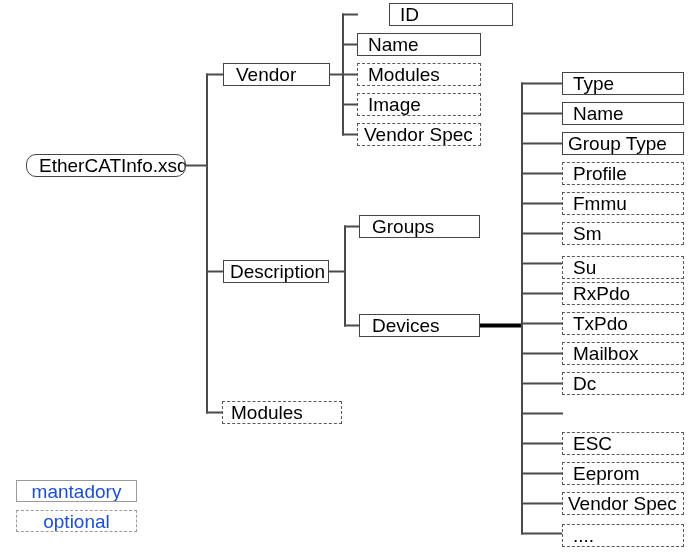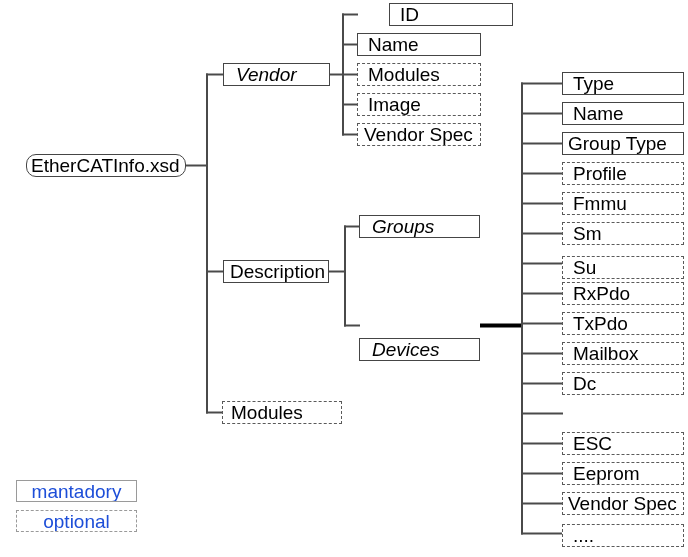--- a/index.html
+++ b/index.html
@@ -14,24 +14,24 @@
   .ln{stroke:#4a4a4a;stroke-width:2;stroke-linecap:square;}
   .ln-thick{stroke:#000000;stroke-width:4;stroke-linecap:butt;}
   .box{
     position:absolute;height:23px;box-sizing:border-box;
     display:flex;align-items:center;
     padding-left:8px;white-space:nowrap;overflow:hidden;
     font-size:19px;line-height:1;color:#000000;background:#ffffff;
   }
   .solid{border:1.5px solid #454545;}
   .dashed{border:1.5px dashed #5a5a5a;}
-  .pad4{padding-left:4px;border-radius:10px;}
+  .pad4{padding-left:12px;border-radius:10px;}
   .pad5{padding-left:5px;}
   .pad10{padding-left:10px;}
-  .pad12{padding-left:12px;font-style:italic;}
+  .pad12{padding-left:12px;}
   .legendbox{
     position:absolute;height:22px;box-sizing:border-box;
     display:flex;align-items:center;justify-content:center;
     font-size:19px;line-height:1;color:#1d4ed8;background:#ffffff;
     white-space:nowrap;overflow:hidden;
   }
   .legend-solid{border:1.5px solid #9a9a9a;}
   .legend-dashed{border:1.5px dashed #9a9a9a;}
 </style>
 </head>
@@ -90,21 +90,21 @@
   <div class="box solid" style="left:223px;top:260px;width:106px;padding-left:6px;">Description</div>
   <div class="box dashed" style="left:222px;top:401px;width:120px;">Modules</div>
 
   <div class="box solid pad10" style="left:357px;top:3px;width:124px;margin-left:32px;">ID</div>
   <div class="box solid pad10" style="left:357px;top:33px;width:124px;">Name</div>
   <div class="box dashed pad10" style="left:357px;top:63px;width:124px;">Modules</div>
   <div class="box dashed pad10" style="left:357px;top:93px;width:124px;">Image</div>
   <div class="box dashed" style="left:357px;top:123px;width:124px;padding-left:6px;">Vendor Spec</div>
 
   <div class="box solid pad12" style="left:359px;top:215px;width:121px;">Groups</div>
-  <div class="box solid pad12" style="left:359px;top:314px;width:121px;margin-top:24px;">Devices</div>
+  <div class="box solid pad12" style="left:359px;top:314px;width:121px;">Devices</div>
 
   <div class="box solid pad10" style="left:562px;top:72px;width:122px;">Type</div>
   <div class="box solid pad10" style="left:562px;top:102px;width:122px;">Name</div>
   <div class="box solid pad5" style="left:562px;top:132px;width:122px;">Group Type</div>
   <div class="box dashed pad10" style="left:562px;top:162px;width:122px;">Profile</div>
   <div class="box dashed pad10" style="left:562px;top:192px;width:122px;">Fmmu</div>
   <div class="box dashed pad10" style="left:562px;top:222px;width:122px;">Sm</div>
   <div class="box dashed pad10" style="left:562px;top:256px;width:122px;">Su</div>
   <div class="box dashed pad10" style="left:562px;top:282px;width:122px;">RxPdo</div>
   <div class="box dashed pad10" style="left:562px;top:312px;width:122px;">TxPdo</div>

